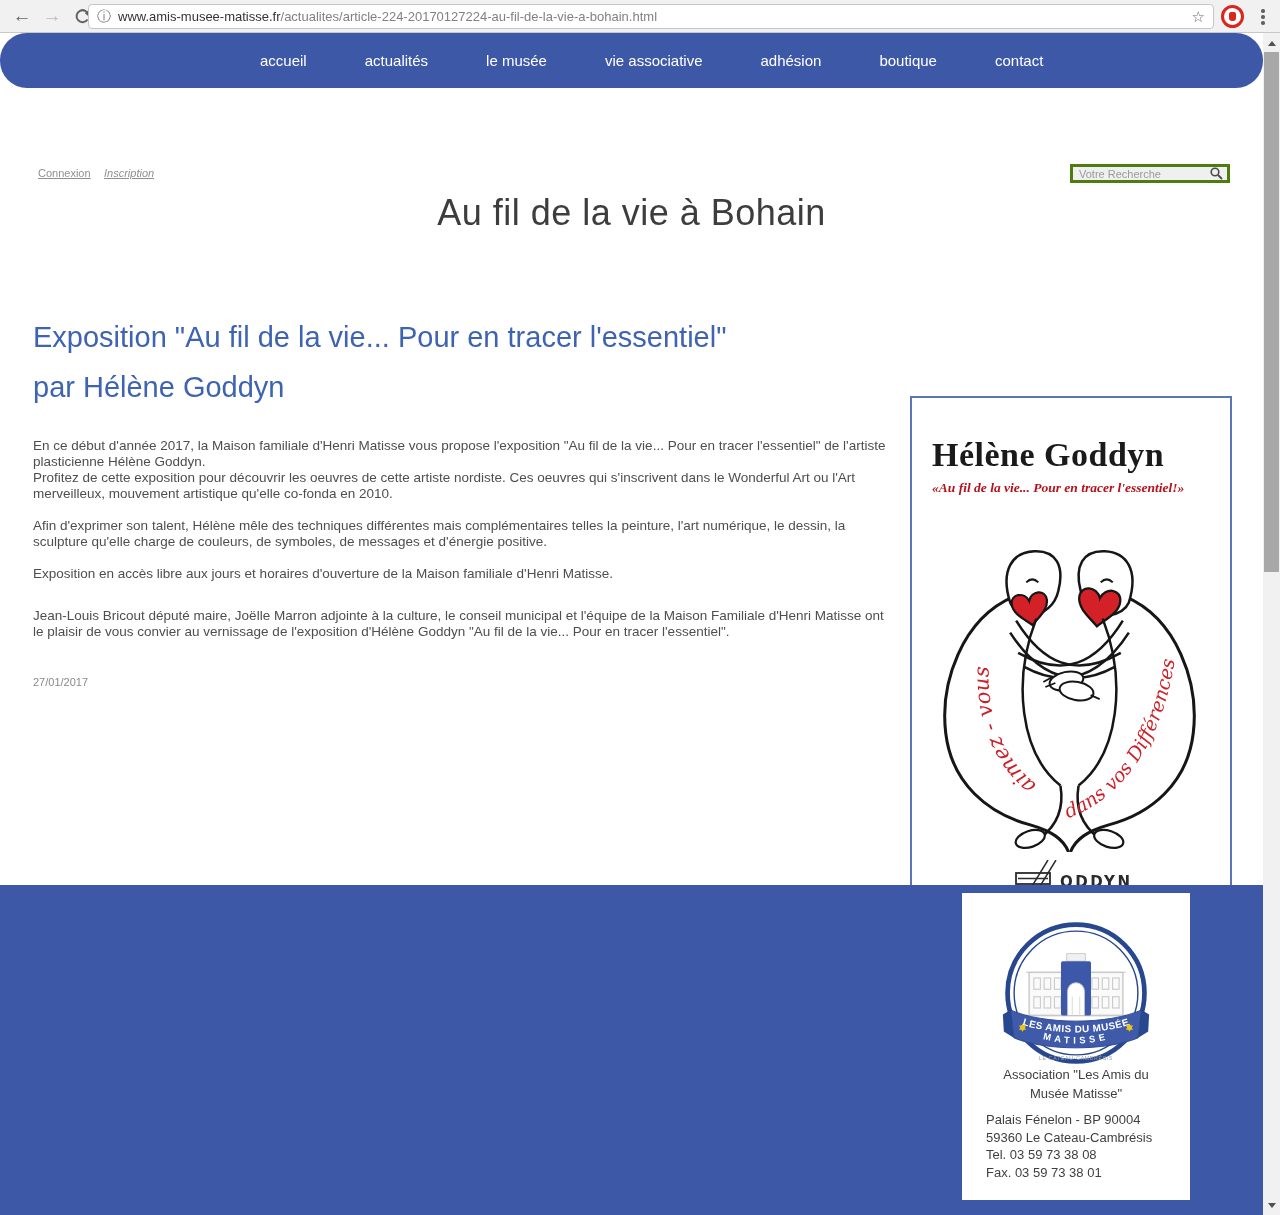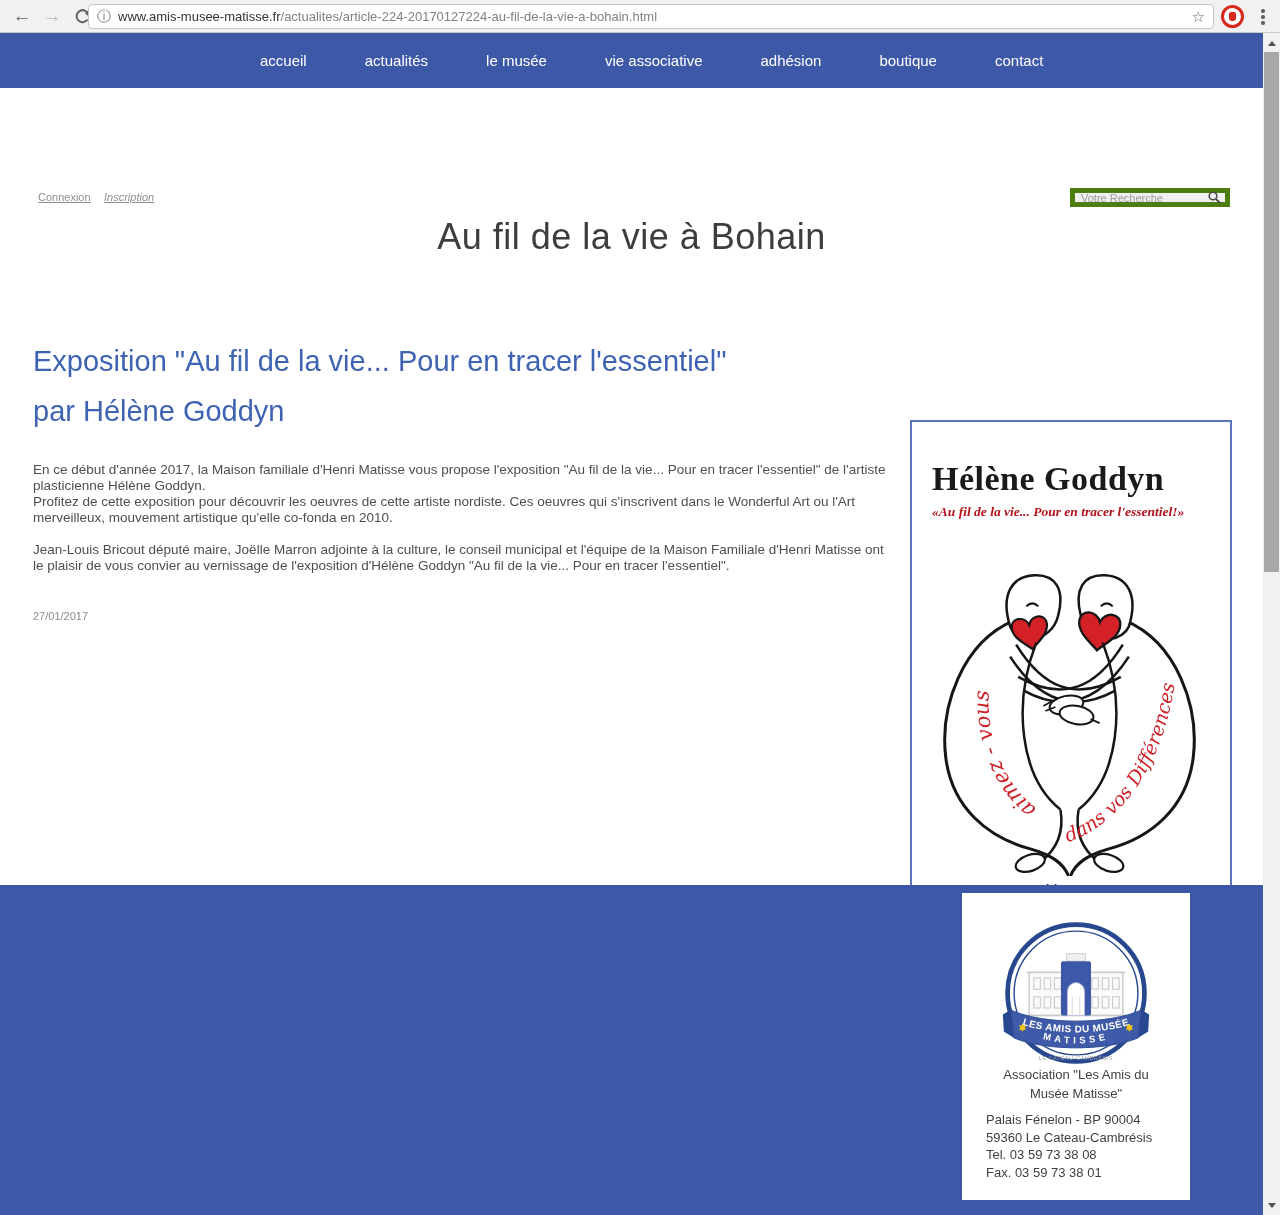--- a/index.html
+++ b/index.html
@@ -23,27 +23,27 @@
   
   .scrollbar { position:absolute; left:1263px; top:33px; width:17px; height:1182px; background:#f1f1f1; z-index:30; }
   .scroll-arrow { position:absolute; left:0; width:17px; height:16px; display:flex; align-items:center; justify-content:center; }
   .scroll-arrow.up { top:2px; }
   .scroll-arrow.down { bottom:2px; }
   .tri-up { width:0; height:0; border-left:4px solid transparent; border-right:4px solid transparent; border-bottom:5px solid #505050; }
   .tri-down { width:0; height:0; border-left:4px solid transparent; border-right:4px solid transparent; border-top:5px solid #505050; }
   .scroll-thumb { position:absolute; left:1px; top:19px; width:15px; height:520px; background:#a8a8a8; }
 
   
-  .sitenav { position:absolute; left:0; top:33px; width:1263px; height:55px; background:#3d58a6; display:flex; align-items:center; padding-left:260px; gap:58px; }
+  .sitenav { position:absolute; left:0; top:33px; width:1263px; height:55px; background:#3d58a6; display:flex; align-items:center; padding-left:260px; gap:58px;border-radius:27px; }
   .sitenav a { color:#fff; font-size:15px; text-decoration:none; white-space:nowrap; }
 
   
-  .content { position:absolute; left:0; top:88px; width:1263px; height:797px; background:#fff;margin-top:24px; }
+  .content { position:absolute; left:0; top:88px; width:1263px; height:797px; background:#fff; }
   .userlink { position:absolute; top:79px; font-size:11px; color:#8f8f8f; text-decoration:underline; }
-  .search-box { position:absolute; left:1070px; top:76px; width:160px; height:19px; background:#f0f0f0; border:5px solid #4d7c0f; display:flex; align-items:center; padding:0 4px 0 6px; }
+  .search-box { position:absolute; left:1070px; top:76px; width:160px; height:19px; background:#f0f0f0; border:3px solid #4d7c0f; display:flex; align-items:center; padding:0 4px 0 6px; }
   .search-box input { flex:1; border:none; background:transparent; outline:none; font-size:11px; color:#555; font-family:"Liberation Sans", sans-serif; min-width:0; }
   .search-box input::placeholder { color:#9a9a9a; }
   .page-title { position:absolute; left:0; top:104px; width:1263px; text-align:center; font-size:36px; font-weight:300; color:#3d3d3d; letter-spacing:0.5px; }
 
   .article-heading { position:absolute; left:33px; top:224px; width:840px; font-size:29px; font-weight:300; color:#3e63b2; line-height:50px; }
   .article-body { position:absolute; left:33px; top:350px; width:860px; font-size:13.5px; color:#4e4e4e; line-height:16px; }
   .article-body p { white-space:pre-line; }
   .p1 { margin-bottom:30px; } .p2 { margin-bottom:16px; } .p3 { margin-bottom:16px; }
   .p4 { margin-bottom:26px; } .p5 { margin-bottom:34px; }
   .vernissage { font-weight:bold; color:#3f3f3f; font-size:14px; margin-bottom:14px; }
@@ -130,20 +130,22 @@
     <h1 class="page-title">Au fil de la vie à Bohain</h1>
 
     <h2 class="article-heading">
       <div>Exposition "Au fil de la vie... Pour en tracer l'essentiel"</div>
       <div>par Hélène Goddyn</div>
     </h2>
 
     <div class="article-body">
       <p class="p2">En ce début d'année 2017, la Maison familiale d'Henri Matisse vous propose l'exposition "Au fil de la vie... Pour en tracer l'essentiel" de l'artiste plasticienne Hélène Goddyn.
 Profitez de cette exposition pour découvrir les oeuvres de cette artiste nordiste. Ces oeuvres qui s'inscrivent dans le Wonderful Art ou l'Art merveilleux, mouvement artistique qu'elle co-fonda en 2010.</p>
+      <p class="p3">Afin d'exprimer son talent, Hélène mêle des techniques différentes mais complémentaires telles la peinture, l'art numérique, le dessin, la sculpture qu'elle charge de couleurs, de symboles, de messages et d'énergie positive.</p>
+      <p class="p4">Exposition en accès libre aux jours et horaires d'ouverture de la Maison familiale d'Henri Matisse.</p>
       <p class="p5">Jean-Louis Bricout député maire, Joëlle Marron adjointe à la culture, le conseil municipal et l'équipe de la Maison Familiale d'Henri Matisse ont le plaisir de vous convier au vernissage de l'exposition d'Hélène Goddyn "Au fil de la vie... Pour en tracer l'essentiel".</p>
       <p class="pub-date">27/01/2017</p>
     </div>
 
     <div class="poster">
       <div class="poster-title">Hélène Goddyn</div>
       <div class="poster-subtitle">«Au fil de la vie... Pour en tracer l'essentiel!»</div>
 
       <svg class="poster-art" width="295" height="332" viewBox="0 0 290 330">
 

